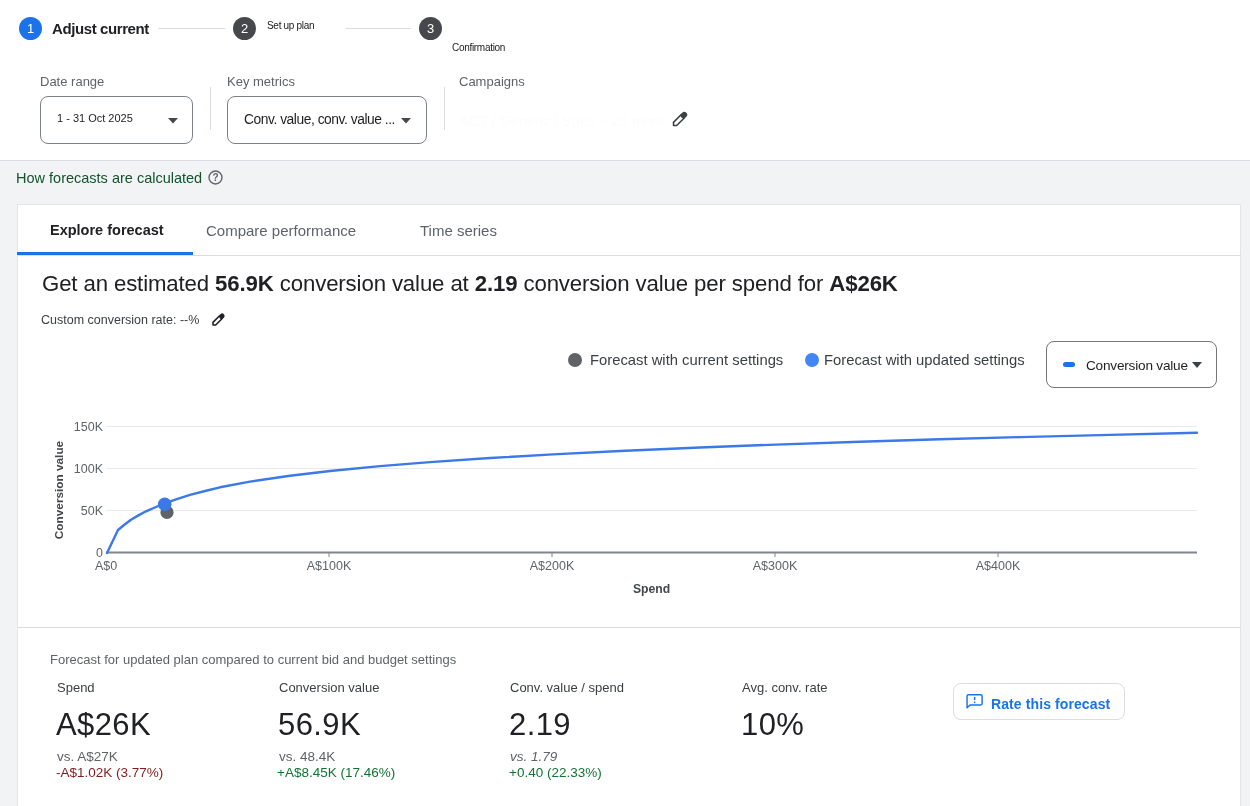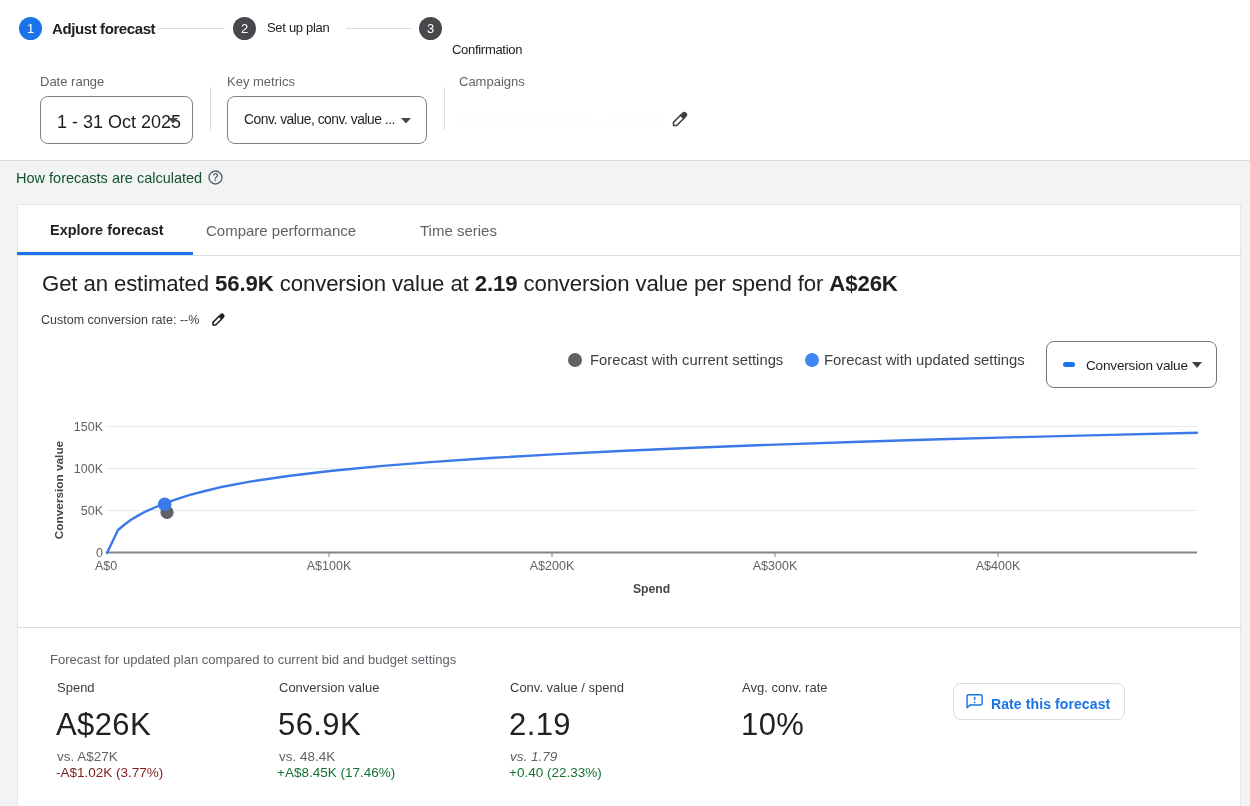--- a/index.html
+++ b/index.html
@@ -2,51 +2,51 @@
 <html><head>
 <meta charset="utf-8">
 <style>
   * { margin:0; padding:0; box-sizing:border-box; }
   html,body { width:1250px; height:806px; overflow:hidden; }
   body { font-family:"Liberation Sans", sans-serif; background:#fff; position:relative; color:#202124; }
   .abs { position:absolute; }
   
   .stepcircle { position:absolute; width:23px; height:23px; border-radius:50%; color:#fff;
     font-size:13px; line-height:23px; text-align:center; top:17px; }
-  .steplabel { position:absolute; top:20px; font-size:13px; color:#202124; letter-spacing:-0.3px; }
+  .steplabel { position:absolute; top:20px; font-size:10px; color:#202124; letter-spacing:-0.3px; }
   .stepline { position:absolute; top:28px; height:1px; background:#dadce0; width:67px; }
   
   .flabel { position:absolute; font-size:13px; color:#5f6368; }
   .selbox { position:absolute; height:48px; border:1.5px solid #7d8287; border-radius:8px; background:#fff; }
   .seltext { position:absolute; font-size:14.5px; color:#1f1f1f; }
   .vdiv { position:absolute; width:1px; background:#dadce0; }
   
   .tab { position:absolute; font-size:15px; }
   
   .mlabel { position:absolute; font-size:13px; color:#3c4043; }
   .mbig { position:absolute; font-size:31px; color:#202124; letter-spacing:0.4px; }
   .msub { position:absolute; font-size:13.5px; color:#5f6368; }
   .mchg { position:absolute; font-size:13.5px; color:#7f1d1d; }
   .green { color:#137333; }
 </style>
 </head>
 <body>
 
 <div class="stepcircle" style="left:19px; background:#1a73e8;">1</div>
-<div class="steplabel" style="left:52px; font-weight:bold; font-size:15px; letter-spacing:-0.4px;">Adjust forecast</div>
+<div class="steplabel" style="left:52px; font-weight:bold; font-size:15px; letter-spacing:-0.4px;">Adjust current</div>
 <div class="stepline" style="left:158px;"></div>
 <div class="stepcircle" style="left:233px; background:#47484b;">2</div>
 <div class="steplabel" style="left:267px;">Set up plan</div>
 <div class="stepline" style="left:346px; width:65px;"></div>
 <div class="stepcircle" style="left:419px; background:#47484b;">3</div>
 <div class="steplabel" style="left:452px;margin-top:22px;">Confirmation</div>
 
 <div class="flabel" style="left:40px; top:74px;">Date range</div>
 <div class="selbox" style="left:40px; top:96px; width:153px;"></div>
-<div class="seltext" style="left:57px; top:112px; font-size:18px;">1 - 31 Oct 2025</div>
+<div class="seltext" style="left:57px; top:112px; font-size:11px;">1 - 31 Oct 2025</div>
 <svg class="abs" style="left:168px; top:117.5px;" width="10" height="6">
     <path d="M0 0 L10 0 L5 5.6 Z" fill="#46494c"></path>
   </svg>
 
 <div class="vdiv" style="left:210px; top:87px; height:43px;"></div>
 
 <div class="flabel" style="left:227px; top:74px;">Key metrics</div>
 <div class="selbox" style="left:227px; top:96px; width:200px;"></div>
 <div class="seltext" style="left:244px; top:112px; font-size:13.8px; letter-spacing:-0.45px;">Conv. value, conv. value ...</div>
 <svg class="abs" style="left:401px; top:117.5px;" width="10" height="6">

